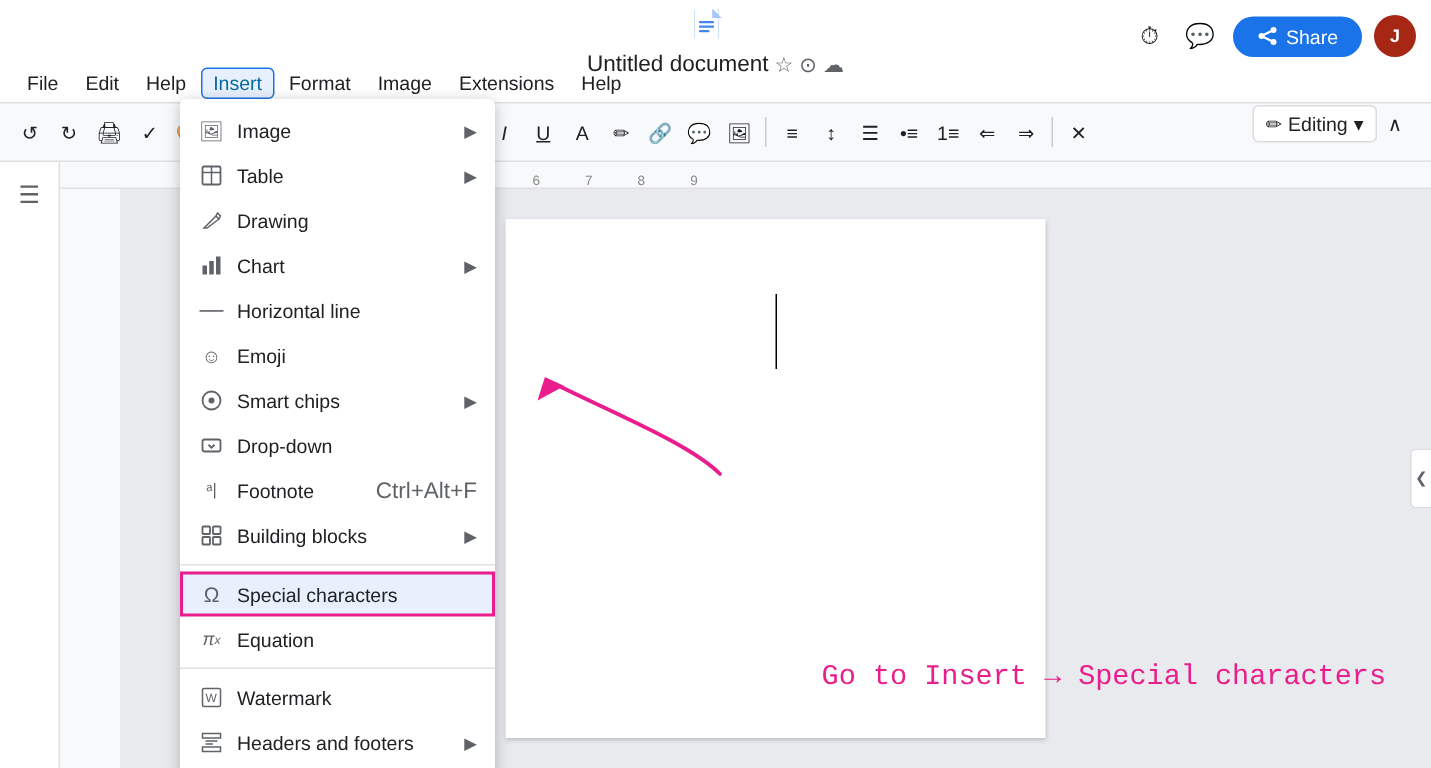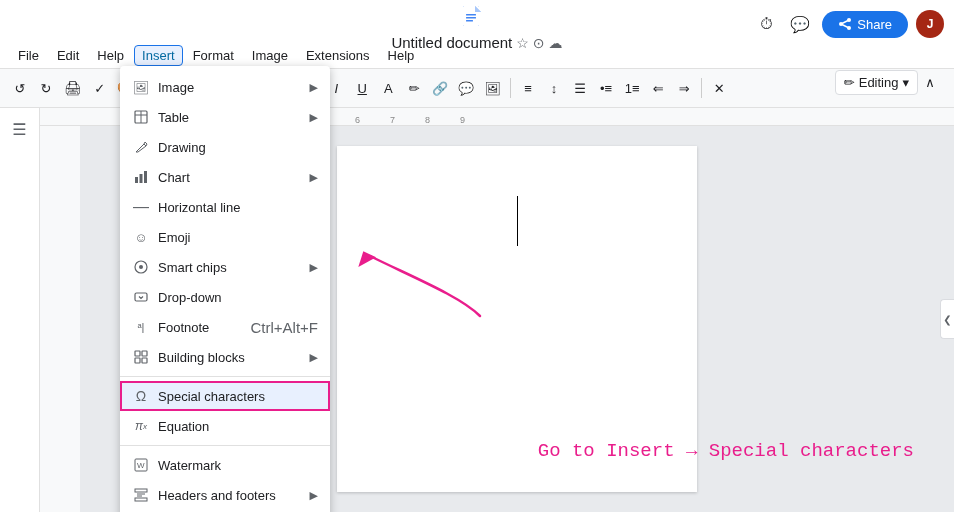--- a/index.html
+++ b/index.html
@@ -410,21 +410,21 @@
       <span style="font-size:9px; color:#888; margin-right:30px;">8</span>
       <span style="font-size:9px; color:#888;">9</span>
     </div>
   </div>
 
   <div id="doc-area" style="margin-left:40px; margin-top:18px; flex:1; display:flex; justify-content:center; background:#e8eaed; padding:20px; position:relative;">
     <div id="doc-page">
       <div id="cursor-line"></div>
     </div>
 
-    <div id="annotation-text" style="position:absolute; bottom:50px; right:40px; font-family:'Courier New',monospace; font-size:19px; color:#e91e8c; pointer-events:none; white-space:nowrap;">Go to Insert → Special characters</div>
+    <div id="annotation-text" style="position:absolute; bottom:50px; right:30px; font-family:'Courier New',monospace; font-size:19px; color:#e91e8c; pointer-events:none; white-space:nowrap;">Go to Insert → Special characters</div>
 
     <svg id="arrow-svg" width="150" height="120" style="position:absolute; top:100px; left:270px; pointer-events:none;" viewBox="0 0 150 120">
       <path d="M 130 90 C 110 70 60 50 20 30" stroke="#e91e8c" stroke-width="2.5" fill="none" stroke-linecap="round"></path>
       <polygon points="15,25 25,35 5,38" fill="#e91e8c" transform="rotate(-20, 15, 30)"></polygon>
     </svg>
 
     <div id="right-toggle" style="position:absolute; right:0; top:50%; transform:translateY(-50%); width:14px; height:40px; background:#fff; border:1px solid #dadce0; border-right:none; border-radius:4px 0 0 4px; display:flex; align-items:center; justify-content:center; cursor:pointer; font-size:10px; color:#5f6368;">❮</div>
   </div>
 </div>
 

